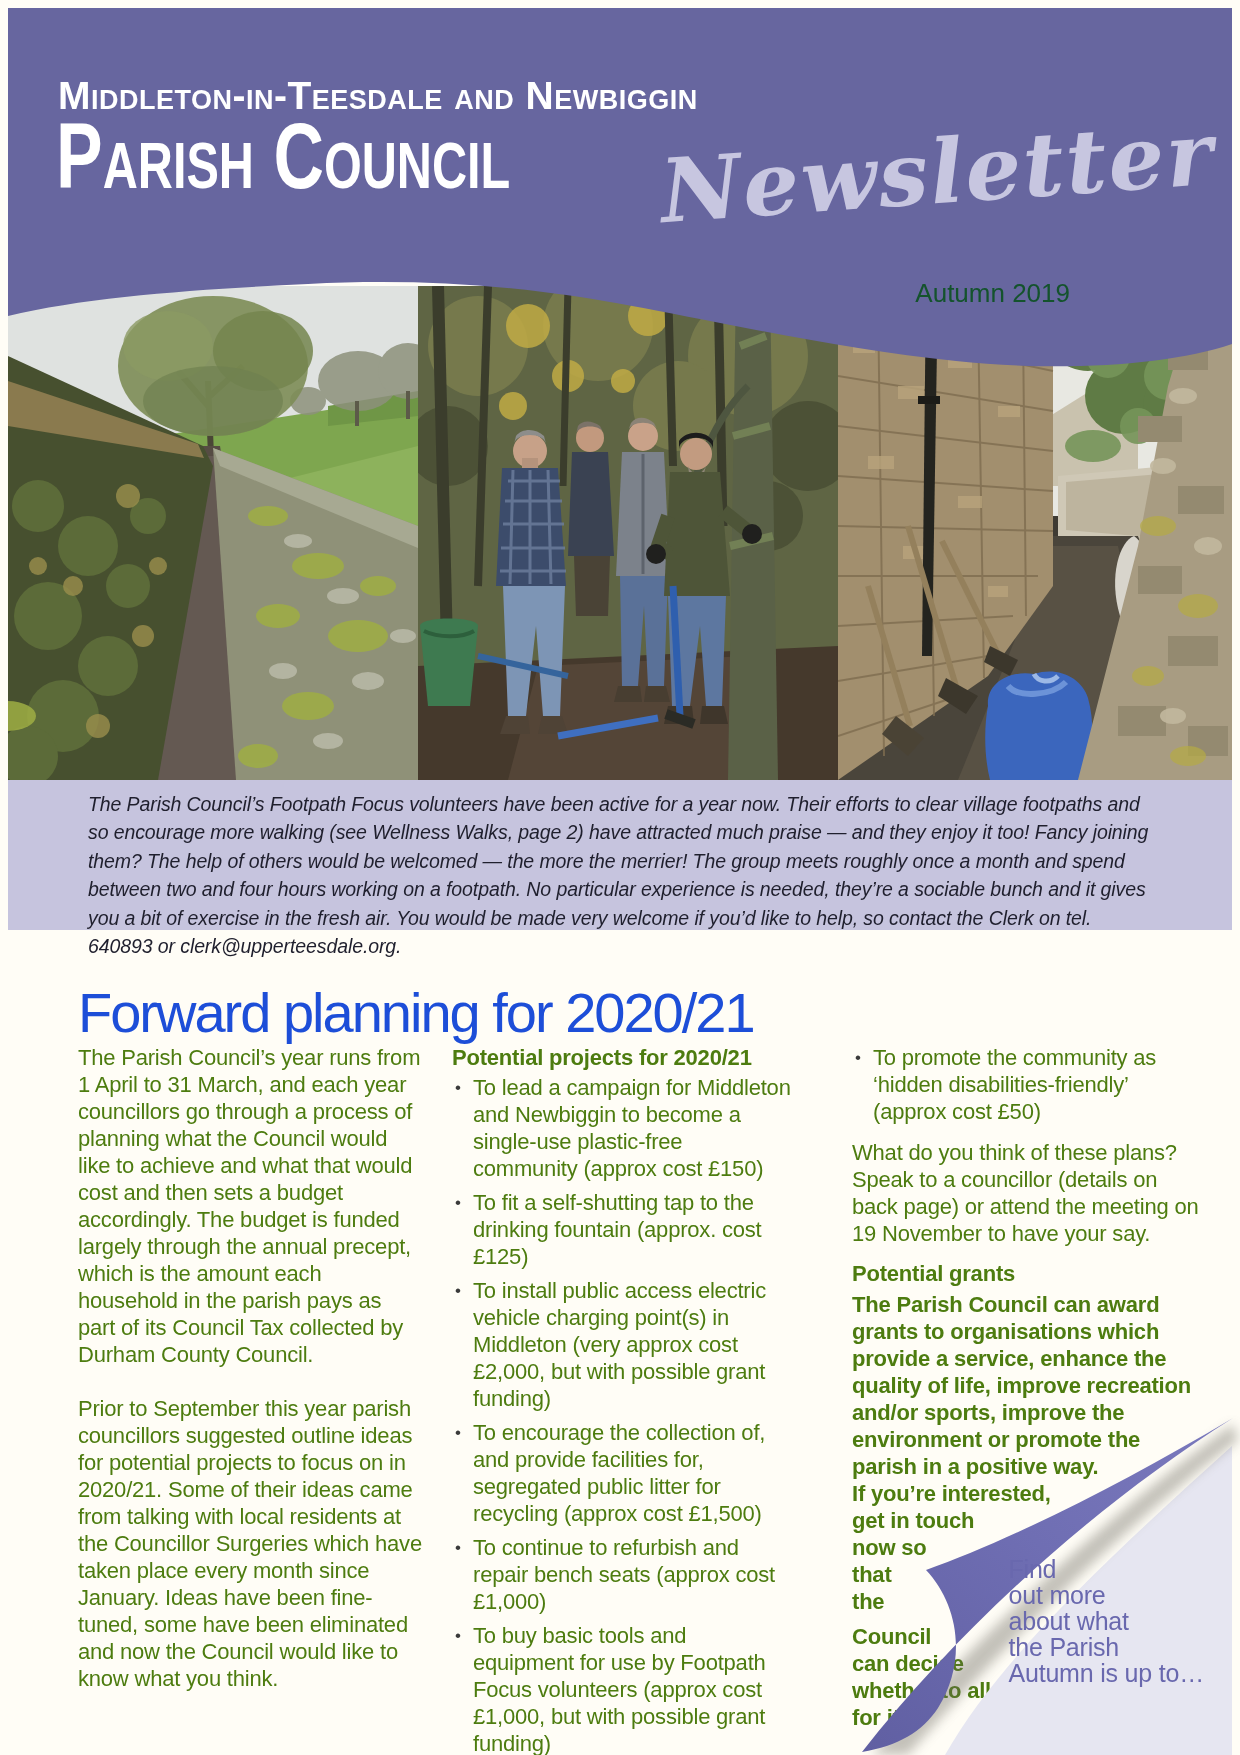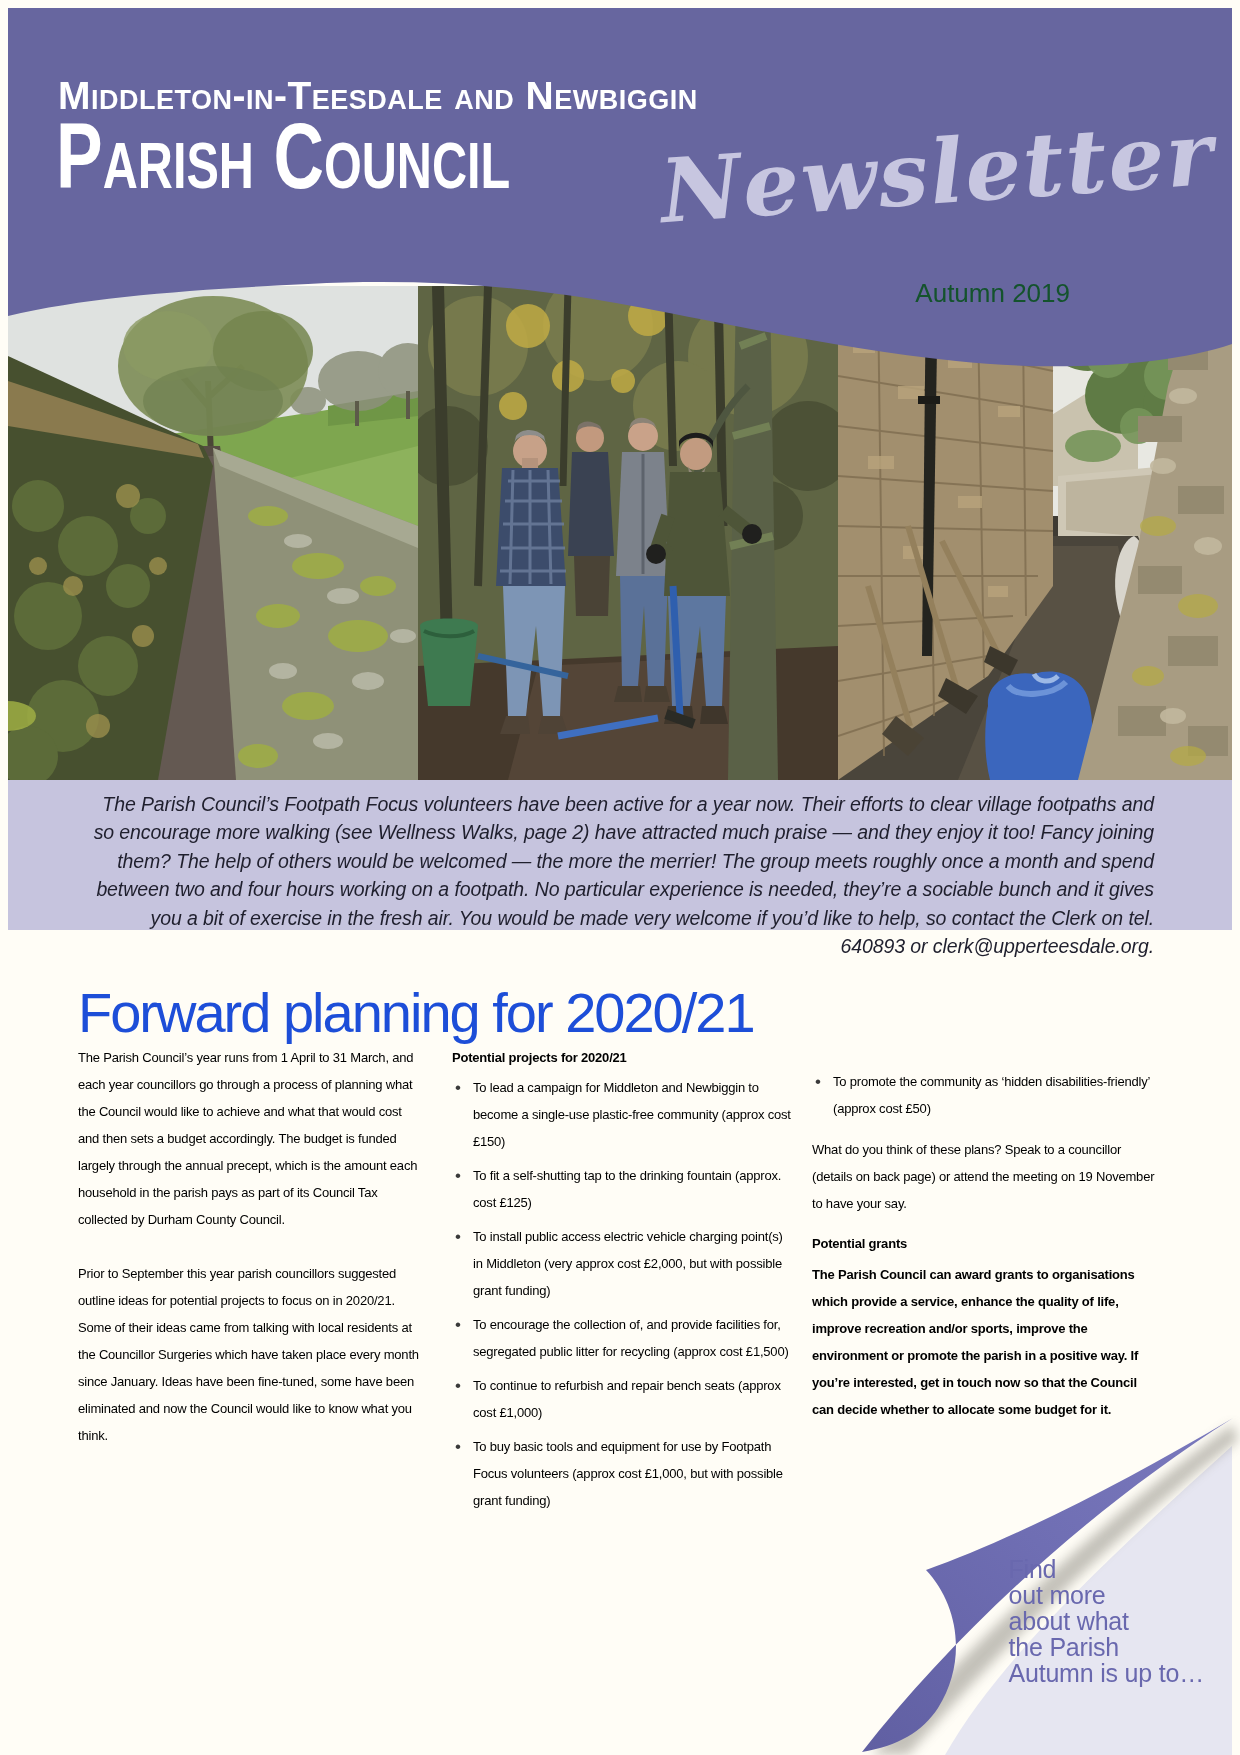--- a/index.html
+++ b/index.html
@@ -36,31 +36,31 @@
   #photo2 { left:410px; width:420px; }
   #photo3 { left:830px; width:394px; }
   
   #caption-band {
     position:absolute; left:8px; top:780px; width:1224px; height:150px;
     background:#c6c4de;
   }
   #caption-band .band-text {
     position:absolute; left:80px; top:10px; width:1066px;
     font-style:italic; font-weight:500; font-size:19.5px; line-height:28.4px;
-    color:#1f1f2d; letter-spacing:-.1px;text-align:right;
+    color:#1f1f2d; letter-spacing:-.1px;
   }
   
   .headline {
     position:absolute; left:78px; top:980px; color:#1d4ed8;
     font-size:56px; font-weight:400; letter-spacing:-2px; white-space:nowrap;
   }
-  .col { position:absolute; top:1044px; font-size:13px; line-height:27px; color:#000000; letter-spacing:-.2px; }
+  .col { position:absolute; top:1044px; font-size:22px; line-height:27px; color:#4d7c0f; letter-spacing:-.2px; }
   #col1 { left:78px;  width:345px; }
   #col2 { left:452px; width:340px; }
-  #col3 { left:812px; width:348px;margin-top:24px; }
+  #col3 { left:852px; width:348px; }
   .col p + p { margin-top:27px; }
   .col-heading { font-weight:700; margin-bottom:3px; }
   ul.bullets { list-style:none; }
   ul.bullets li { position:relative; padding-left:21px; margin-bottom:7px; }
   ul.bullets li::before {
     content:"•"; position:absolute; left:3px; top:0; font-size:17px; color:#3a3a3a;
   }
   #col3 .p-plans { margin-top:14px; }
   #col3 .col-heading2 { font-weight:700; margin-top:13px; }
   #col3 .grants-wrap { margin-top:4px;font-weight:bold; }

